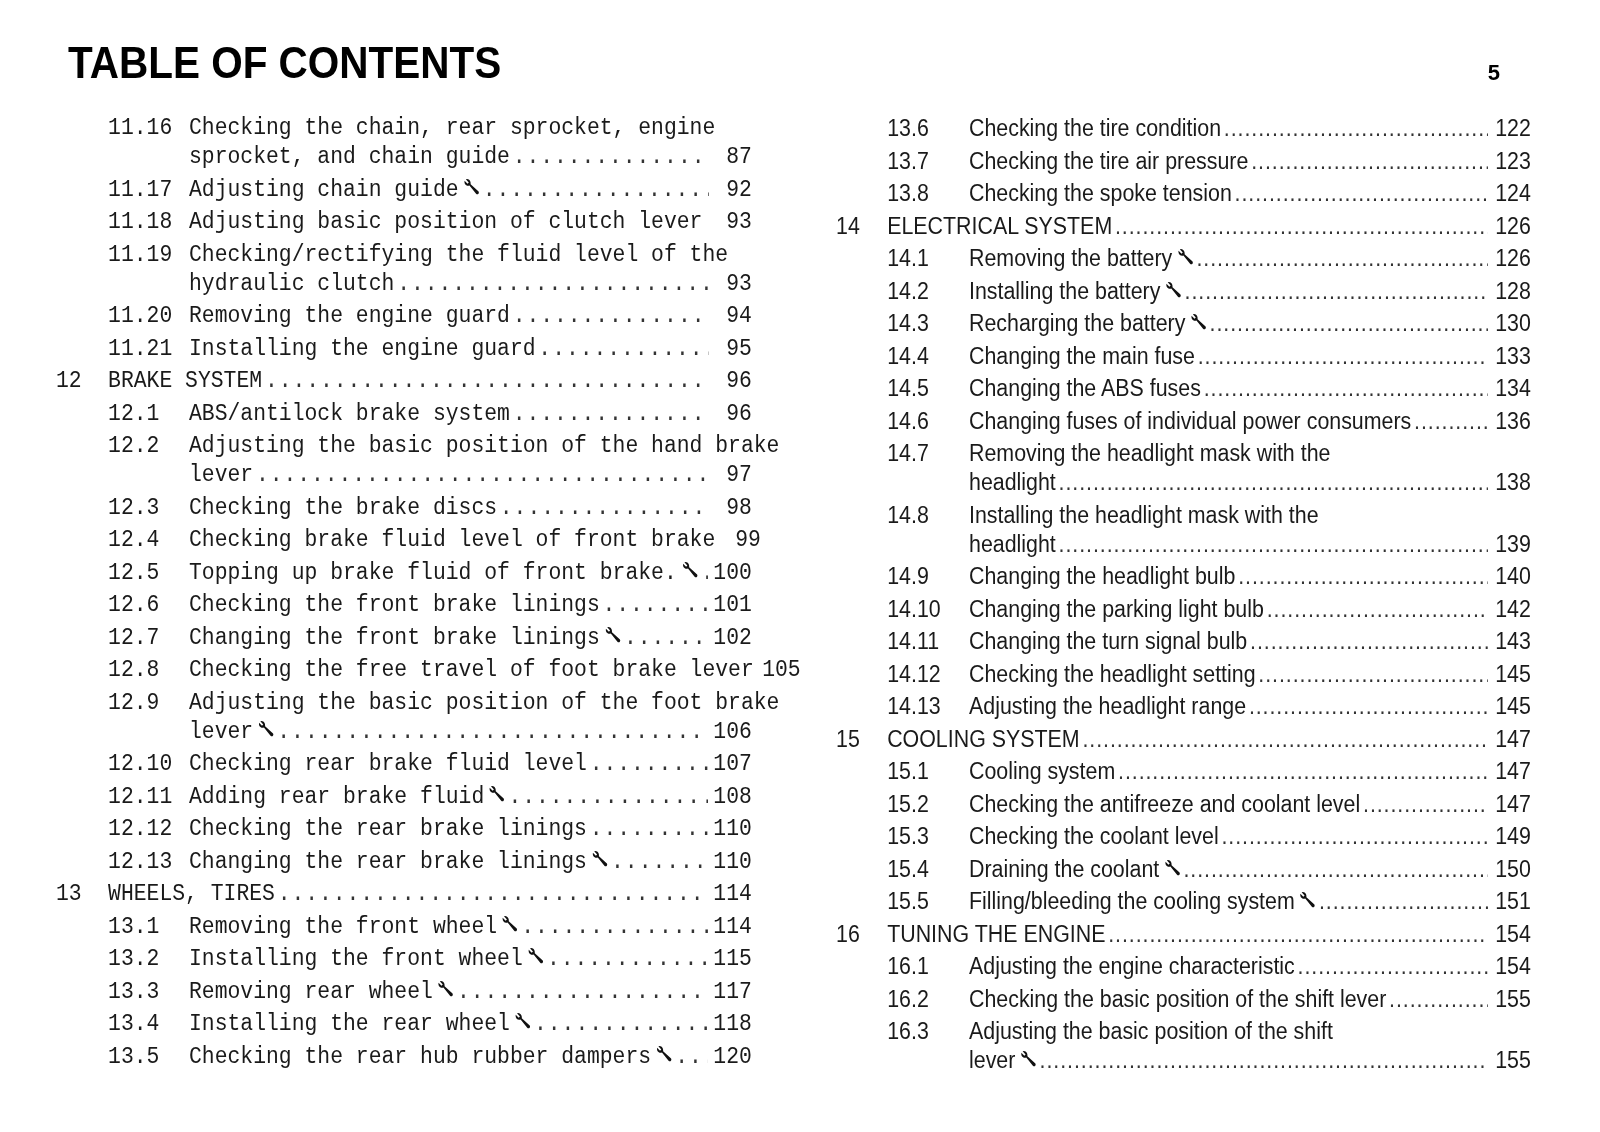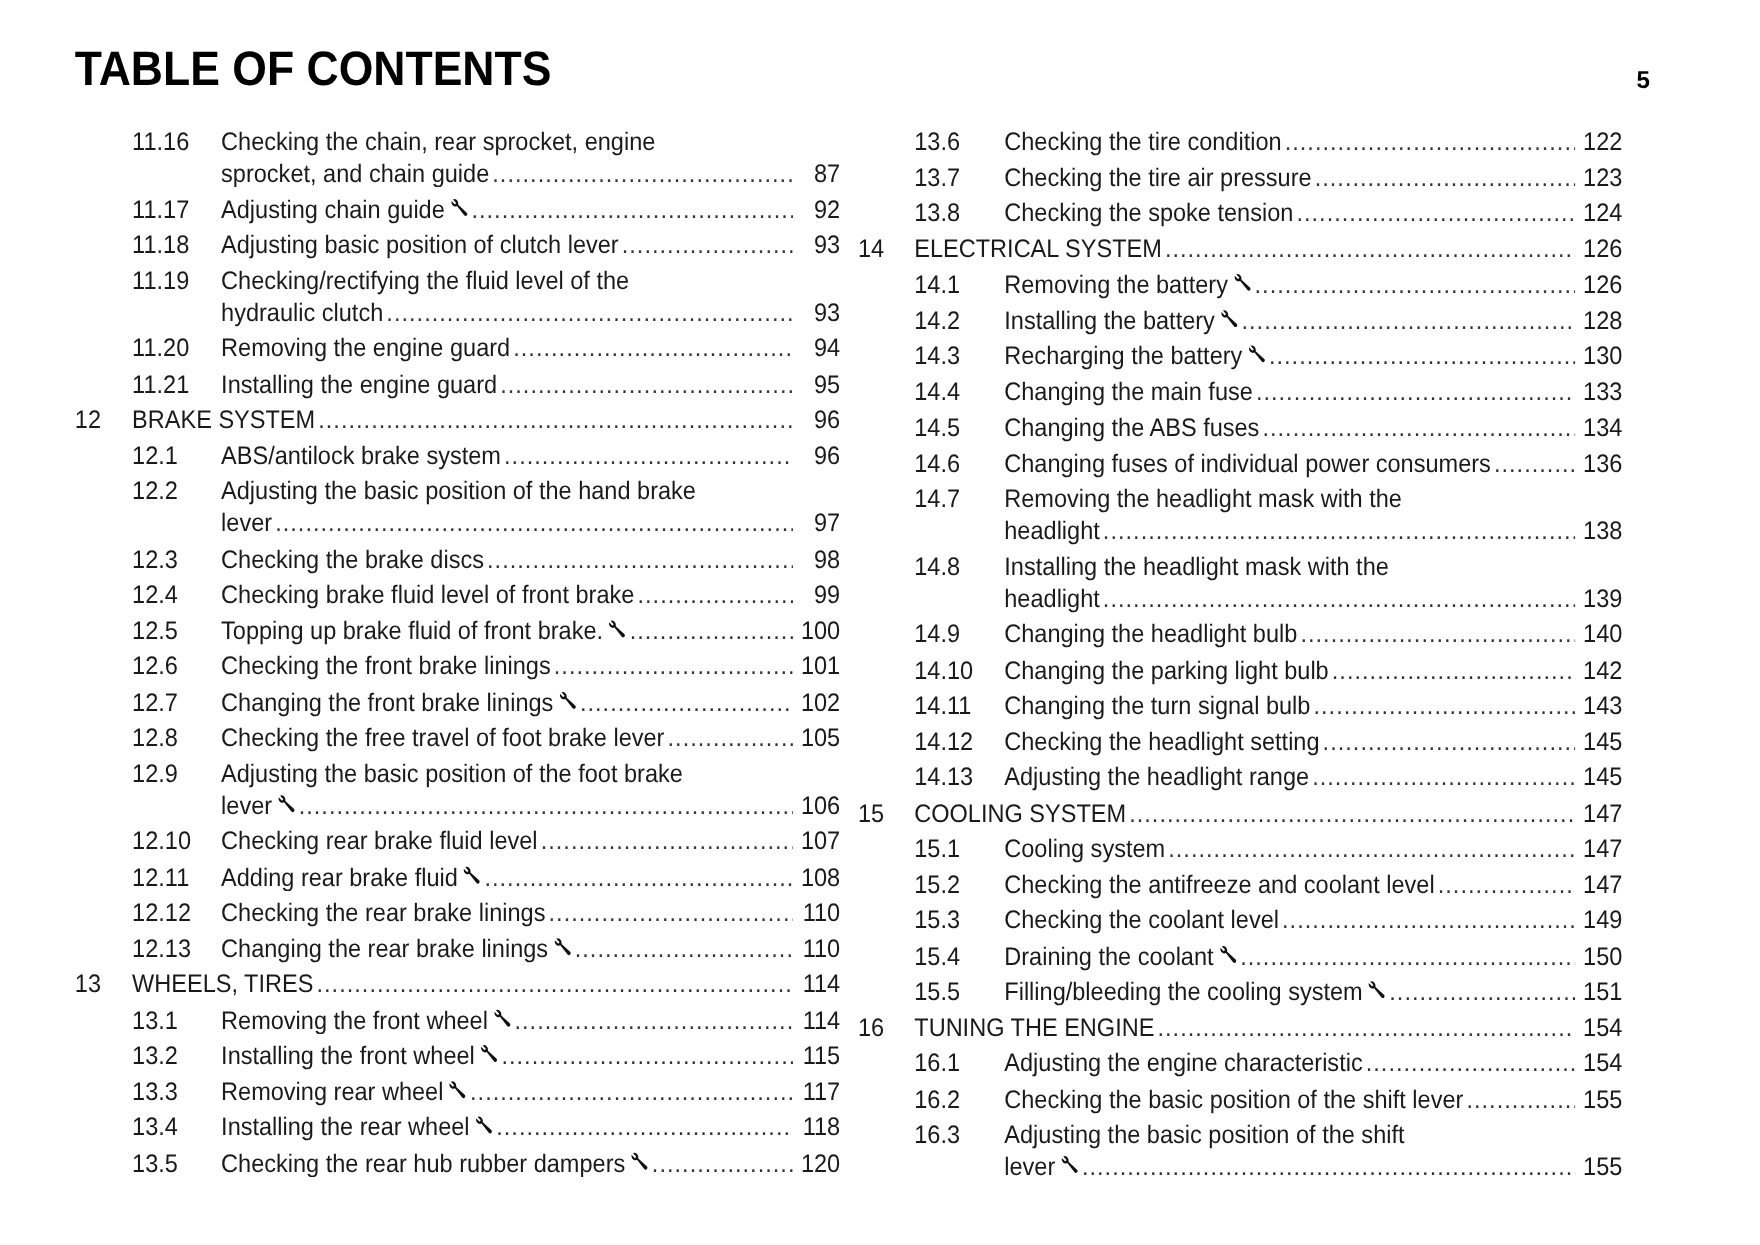--- a/index.html
+++ b/index.html
@@ -2,22 +2,22 @@
 <html><head>
 <meta charset="utf-8">
 <style>
   html, body { margin: 0; padding: 0; background: #ffffff; }
   body { width: 1600px; height: 1132px; position: relative; overflow: hidden;
          font-family: "Liberation Sans", sans-serif; color: #1a1a1a; }
   .title { position: absolute; left: 68px; top: 38px; font-size: 44px; font-weight: bold;
            letter-spacing: 0px; transform: scaleX(0.92); transform-origin: left top; color: #000; }
   .pagenum { position: absolute; right: 100px; top: 60px; font-size: 22px; font-weight: bold; color: #000; }
   .col { position: absolute; top: 114px; }
-  .col.left { left: 68px; width: 696px; }
-  .col.right { left: 780px; width: 695px; }
+  .col.left { left: 56px; width: 696px; font-family: Liberation Mono, monospace; }
+  .col.right { left: 836px; width: 695px; }
   .entry { position: relative; font-size: 23px; line-height: 29px; margin-bottom: 3.5px;
            transform: scaleX(0.93); transform-origin: left top; width: 107.5%; }
   .entry .num { position: absolute; top: 0; }
   .entry .body { display: block; }
   .entry .line { display: flex; align-items: baseline; }
   .entry .txt { white-space: nowrap; }
   .entry .dots { flex: 1; overflow: hidden; white-space: nowrap; margin: 0 6px 0 3px; color: #333; letter-spacing: 1px; }
   .entry .dots::after { content: "................................................................................................................................................................"; }
   .entry .pg { white-space: nowrap; min-width: 40px; text-align: right; }
   .left .entry.chap .num { left: 0; }

